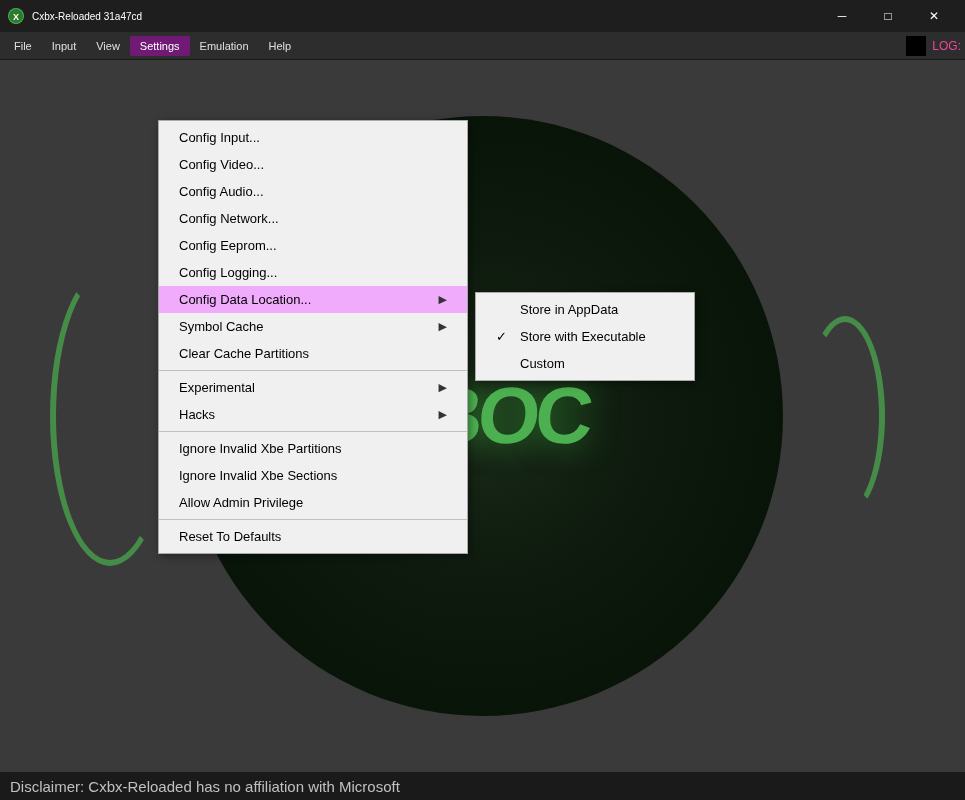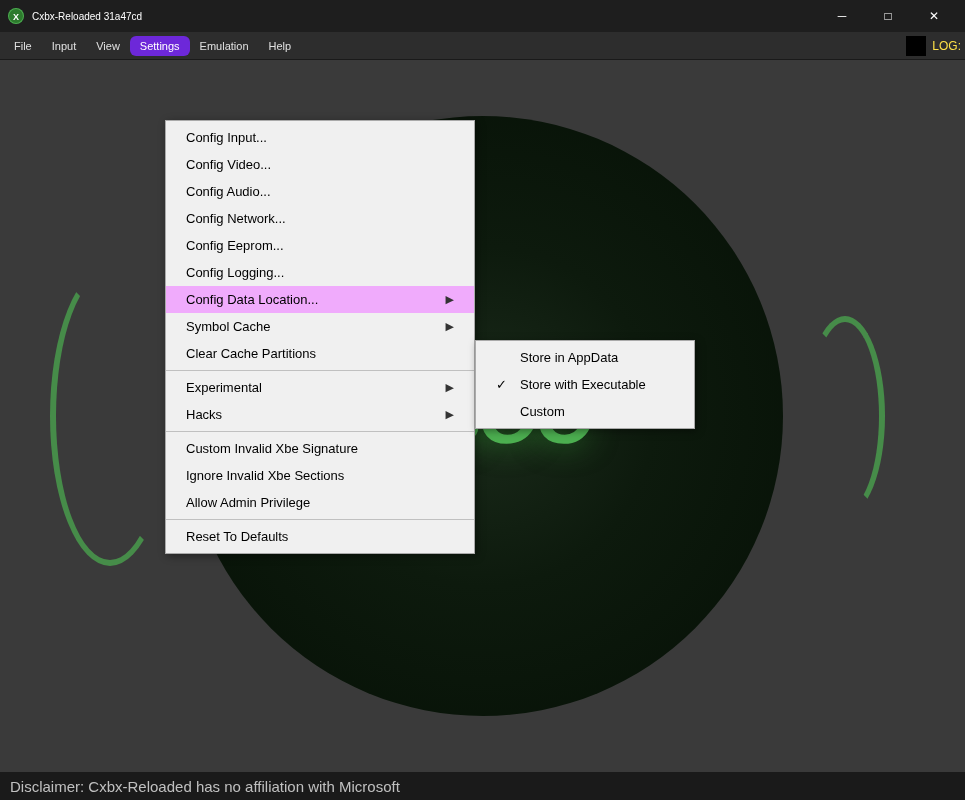--- a/index.html
+++ b/index.html
@@ -72,31 +72,31 @@
       display: flex;
       align-items: center;
       gap: 6px;
     }
     .log-indicator {
       width: 20px;
       height: 20px;
       background: #000000;
     }
     .log-label {
-      color: #fde047;
+      color: #ec4899;
       font-size: 12px;
     }
     .menu-item {
       padding: 4px 10px;
       color: #e0e0e0;
       cursor: pointer;
       font-size: 11px;
       border-radius: 2px;
     }
-    .menu-item.active { background: #6d28d9; color: white; border-radius: 6px; }
+    .menu-item.active { background: #701a75; color: white; }
 
     
     .main-content {
       width: 100%;
       height: calc(800px - 32px - 28px - 28px);
       background: #3a3a3a;
       position: relative;
       overflow: hidden;
     }
 
@@ -177,21 +177,21 @@
       position: absolute;
       background: #f0f0f0;
       border: 1px solid #aaa;
       box-shadow: 2px 2px 8px rgba(0,0,0,0.4);
       min-width: 310px;
       z-index: 200;
       padding: 3px 0;
     }
     .menu-dropdown.main-menu {
       top: 60px;
-      left: 165px;
+      left: 158px;
     }
 
     .dropdown-item {
       padding: 6px 20px 6px 20px;
       color: #000;
       cursor: pointer;
       display: flex;
       align-items: center;
       justify-content: space-between;
       font-size: 13px;
@@ -215,21 +215,20 @@
     .sub-menu {
       position: absolute;
       background: #f0f0f0;
       border: 1px solid #aaa;
       box-shadow: 2px 2px 8px rgba(0,0,0,0.4);
       min-width: 220px;
       z-index: 300;
       padding: 3px 0;
       top: 232px;
       left: 475px;
-      margin-top: 48px;
     }
     .sub-menu-item {
       padding: 6px 20px;
       color: #000;
       cursor: pointer;
       display: flex;
       align-items: center;
       font-size: 13px;
       white-space: nowrap;
       gap: 8px;
@@ -315,21 +314,21 @@
     <div class="dropdown-item">
       <span>Experimental</span>
       <span class="dropdown-arrow">▶</span>
     </div>
     <div class="dropdown-item">
       <span>Hacks</span>
       <span class="dropdown-arrow">▶</span>
     </div>
     <div class="dropdown-separator"></div>
     <div class="dropdown-item">
-      <span>Custom Invalid Xbe Signature</span>
+      <span>Ignore Invalid Xbe Partitions</span>
     </div>
     <div class="dropdown-item">
       <span>Ignore Invalid Xbe Sections</span>
     </div>
     <div class="dropdown-item">
       <span>Allow Admin Privilege</span>
     </div>
     <div class="dropdown-separator"></div>
     <div class="dropdown-item">
       <span>Reset To Defaults</span>

